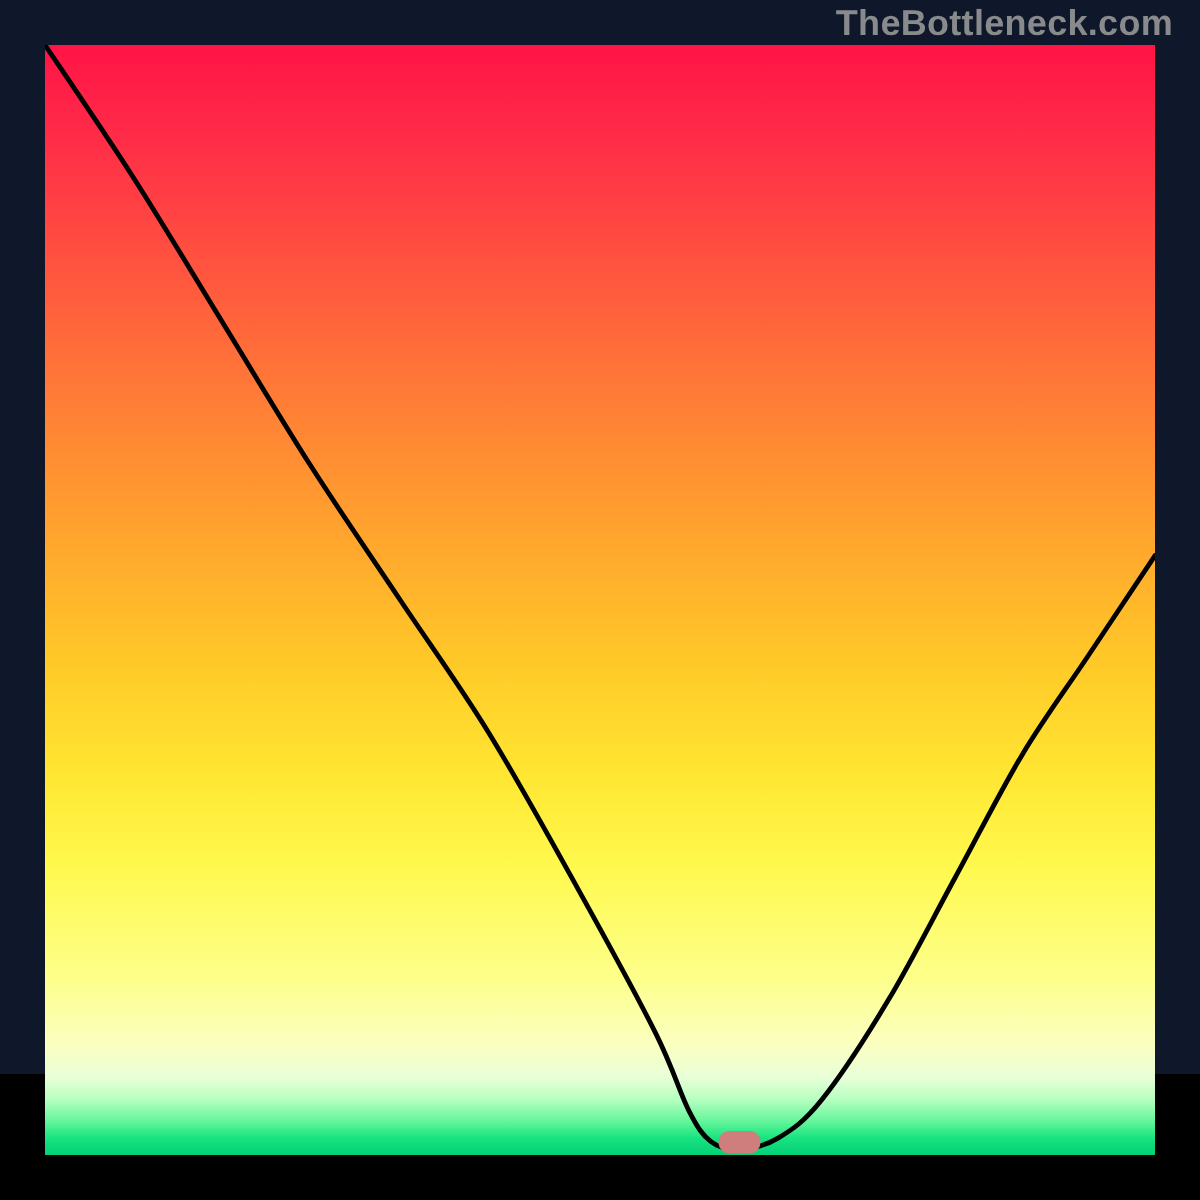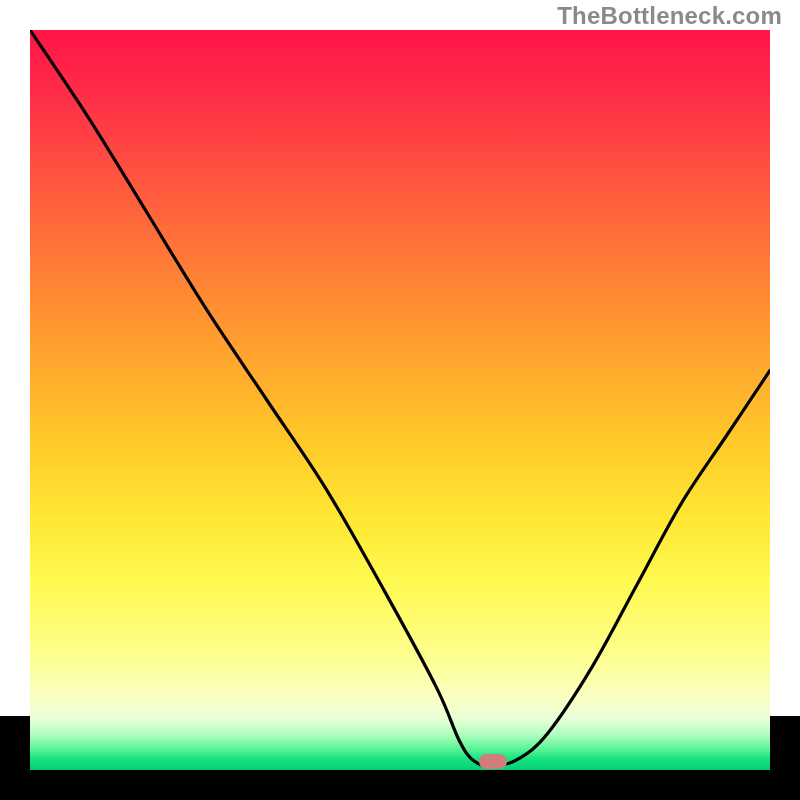--- a/index.html
+++ b/index.html
@@ -7,21 +7,21 @@
     padding: 0;
     width: 800px;
     height: 800px;
     background: #000;
     overflow: hidden;
   }
   .frame {
     position: relative;
     width: 800px;
     height: 716px;
-    background: #ffffff;
+    background: #0f172a;
   }
   .watermark {
     position: absolute;
     top: 2px;
     right: 18px;
     font-family: Arial, Helvetica, sans-serif;
     font-size: 24px;
     font-weight: 600;
     color: #888a8c;
     letter-spacing: 0.2px;

